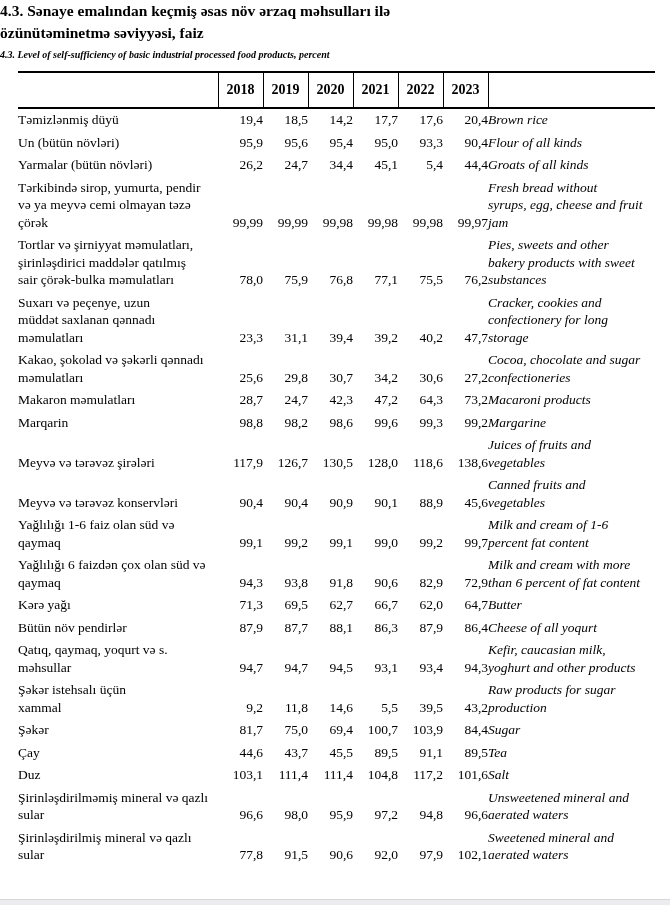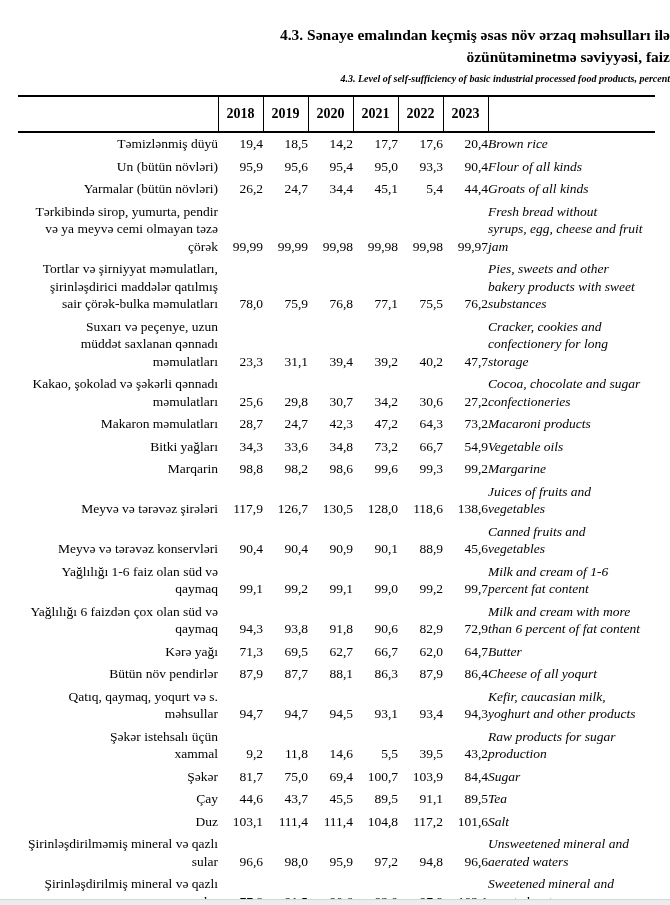--- a/index.html
+++ b/index.html
@@ -8,21 +8,21 @@
     font-family: "Liberation Serif", "DejaVu Serif", serif;
     color: #000;
   }
   .page {
     position: relative;
     width: 670px;
     height: 905px;
     background: #fff;
     overflow: hidden;
   }
-  .title-block { padding-top: 10px; text-align: right; margin-top: 14px; }
+  .title-block { text-align: left; }
   .title-az div {
     font-size: 15.5px;
     font-weight: bold;
     line-height: 22px;
   }
   .title-en {
     font-size: 10px;
     font-weight: bold;
     font-style: italic;
     line-height: 22px;
@@ -48,21 +48,21 @@
   }
   col.name-col { width: 200px; }
   col.val-col  { width: 45px; }
   col.en-col   { width: 167px; }
   table.stats tbody td {
     font-size: 13.5px;
     line-height: 17.5px;
     vertical-align: bottom;
     padding: 2px 0 3px 0;
   }
-  td.az-name { white-space: pre-line; padding-right: 4px; text-align: right; }
+  td.az-name { white-space: pre-line; padding-right: 4px; }
   td.val { text-align: right; padding-right: 5px; }
   td.en-name {
     font-style: italic;
     white-space: pre-line;
     padding-left: 10px;
   }
   tr.gap td { padding-top: 13px; }
   .bottom-strip {
     position: absolute;
     left: 0; bottom: 0;
@@ -196,30 +196,20 @@
     <td class="az-name">Makaron məmulatları</td>
     <td class="val">28,7</td>
     <td class="val">24,7</td>
     <td class="val">42,3</td>
     <td class="val">47,2</td>
     <td class="val">64,3</td>
     <td class="val">73,2</td>
     <td class="en-name">Macaroni products</td>
   </tr>
         <tr>
-    <td class="az-name">Bitki yağları</td>
-    <td class="val">34,3</td>
-    <td class="val">33,6</td>
-    <td class="val">34,8</td>
-    <td class="val">73,2</td>
-    <td class="val">66,7</td>
-    <td class="val">54,9</td>
-    <td class="en-name">Vegetable oils</td>
-  </tr>
-        <tr>
     <td class="az-name">Marqarin</td>
     <td class="val">98,8</td>
     <td class="val">98,2</td>
     <td class="val">98,6</td>
     <td class="val">99,6</td>
     <td class="val">99,3</td>
     <td class="val">99,2</td>
     <td class="en-name">Margarine</td>
   </tr>
         <tr>

